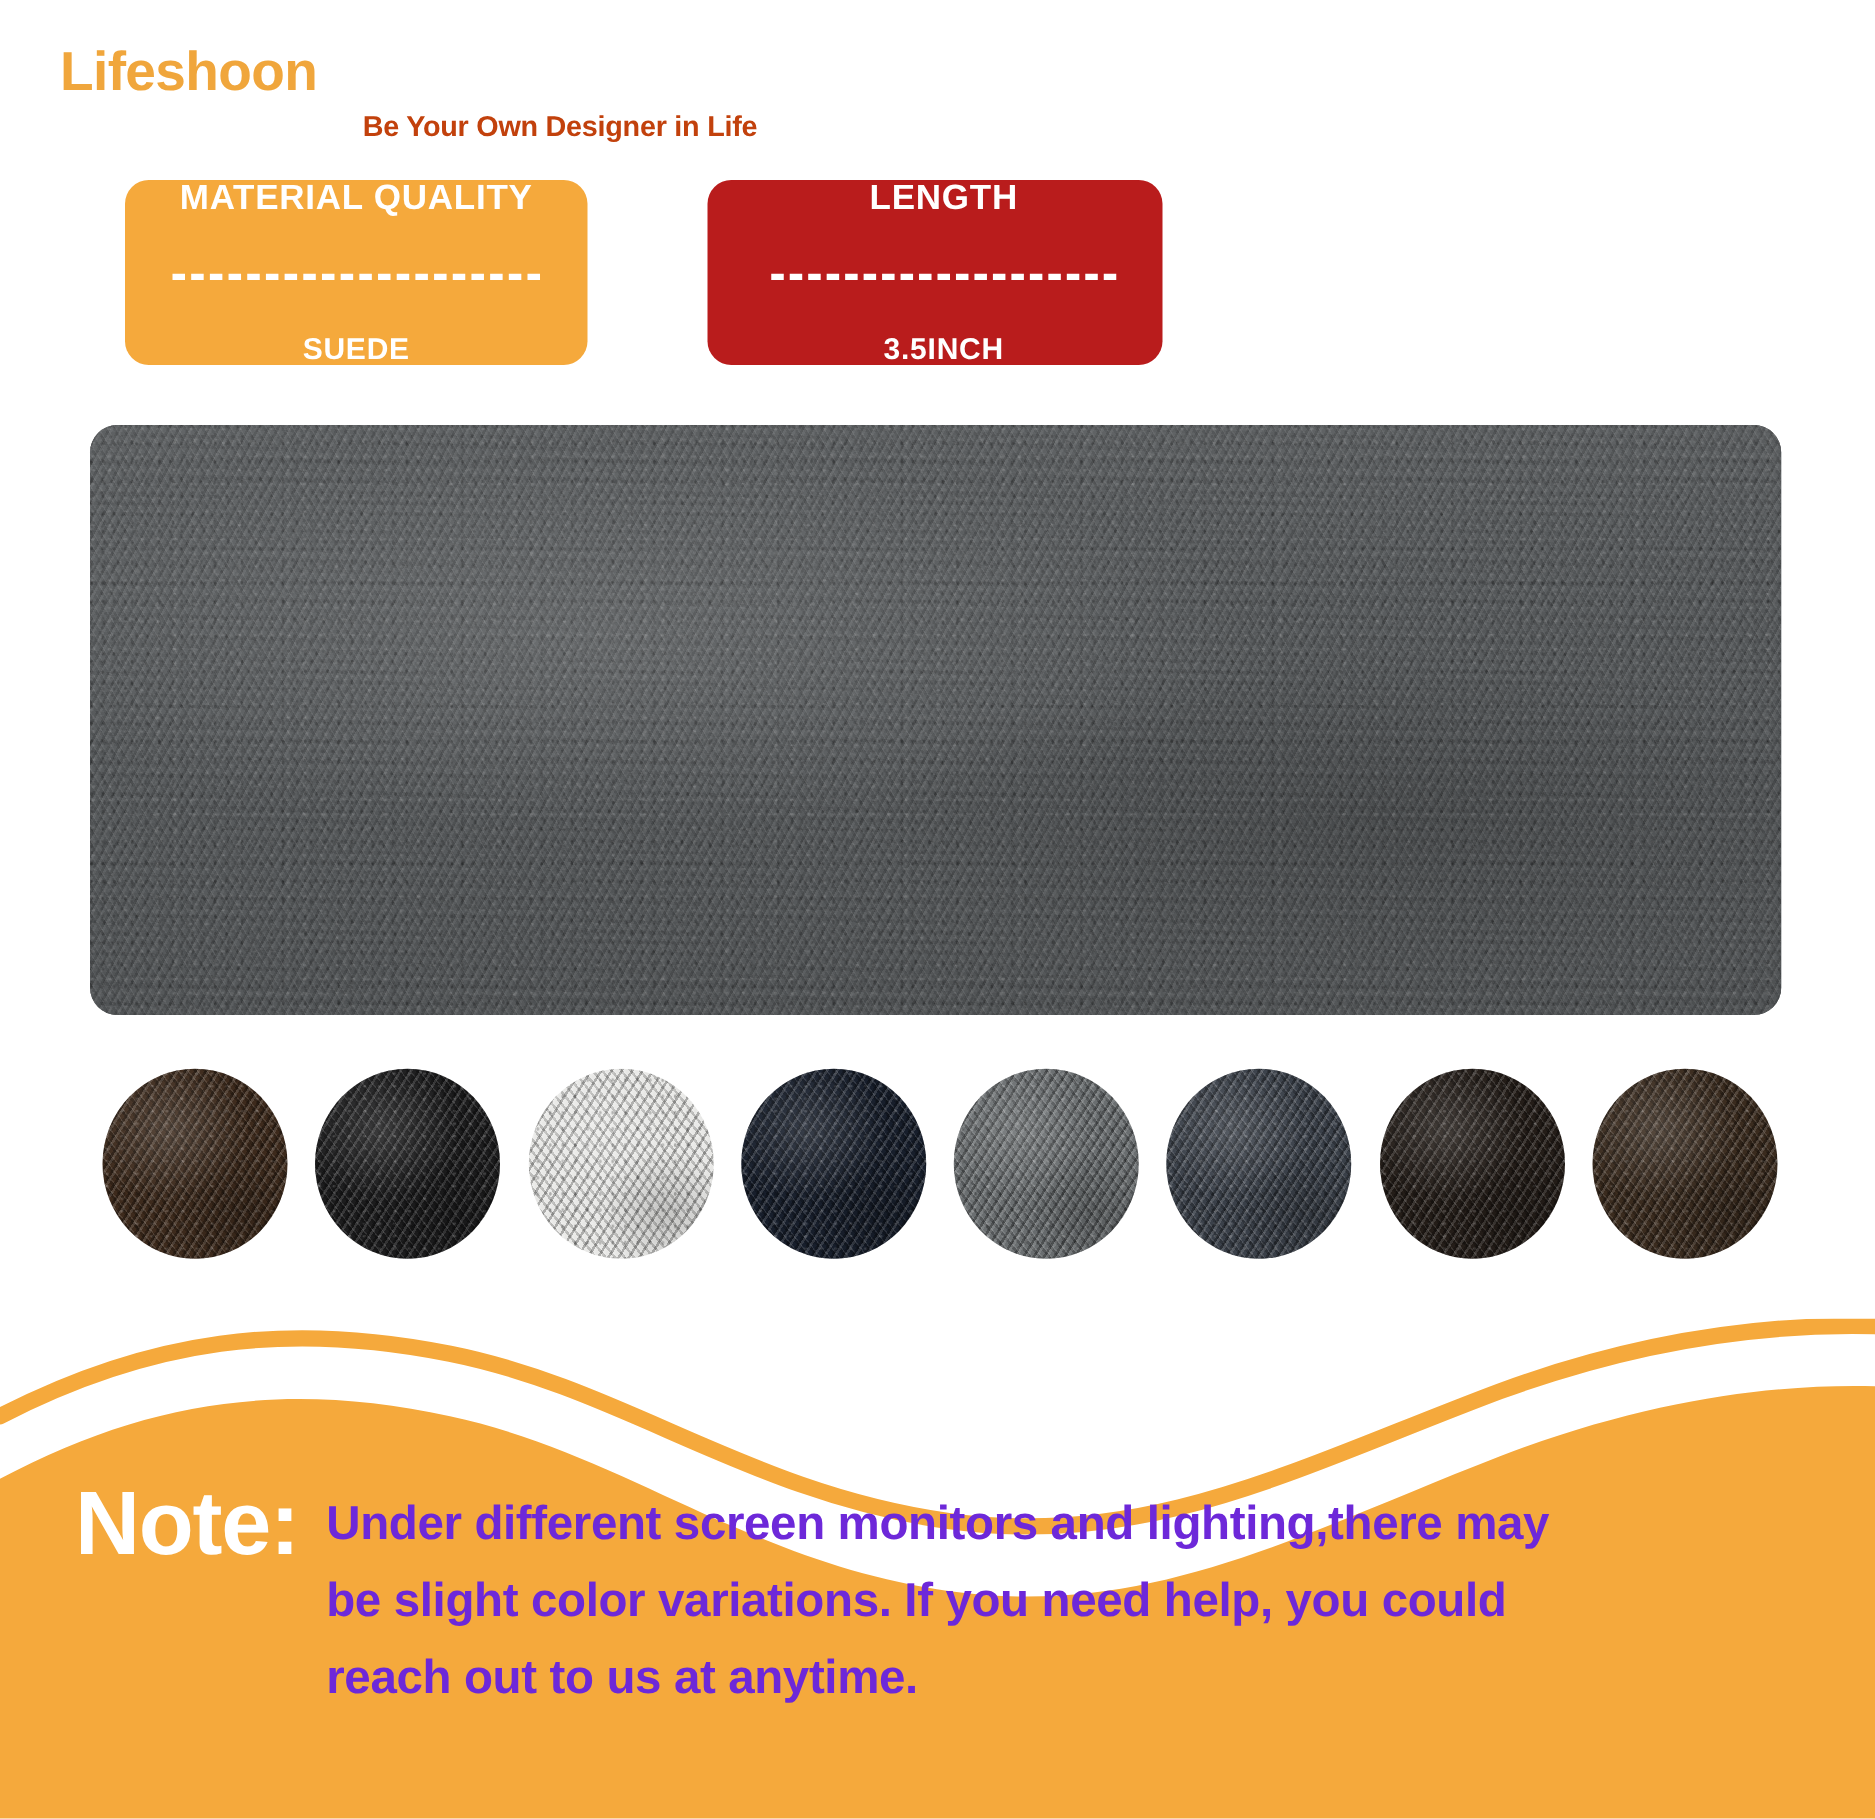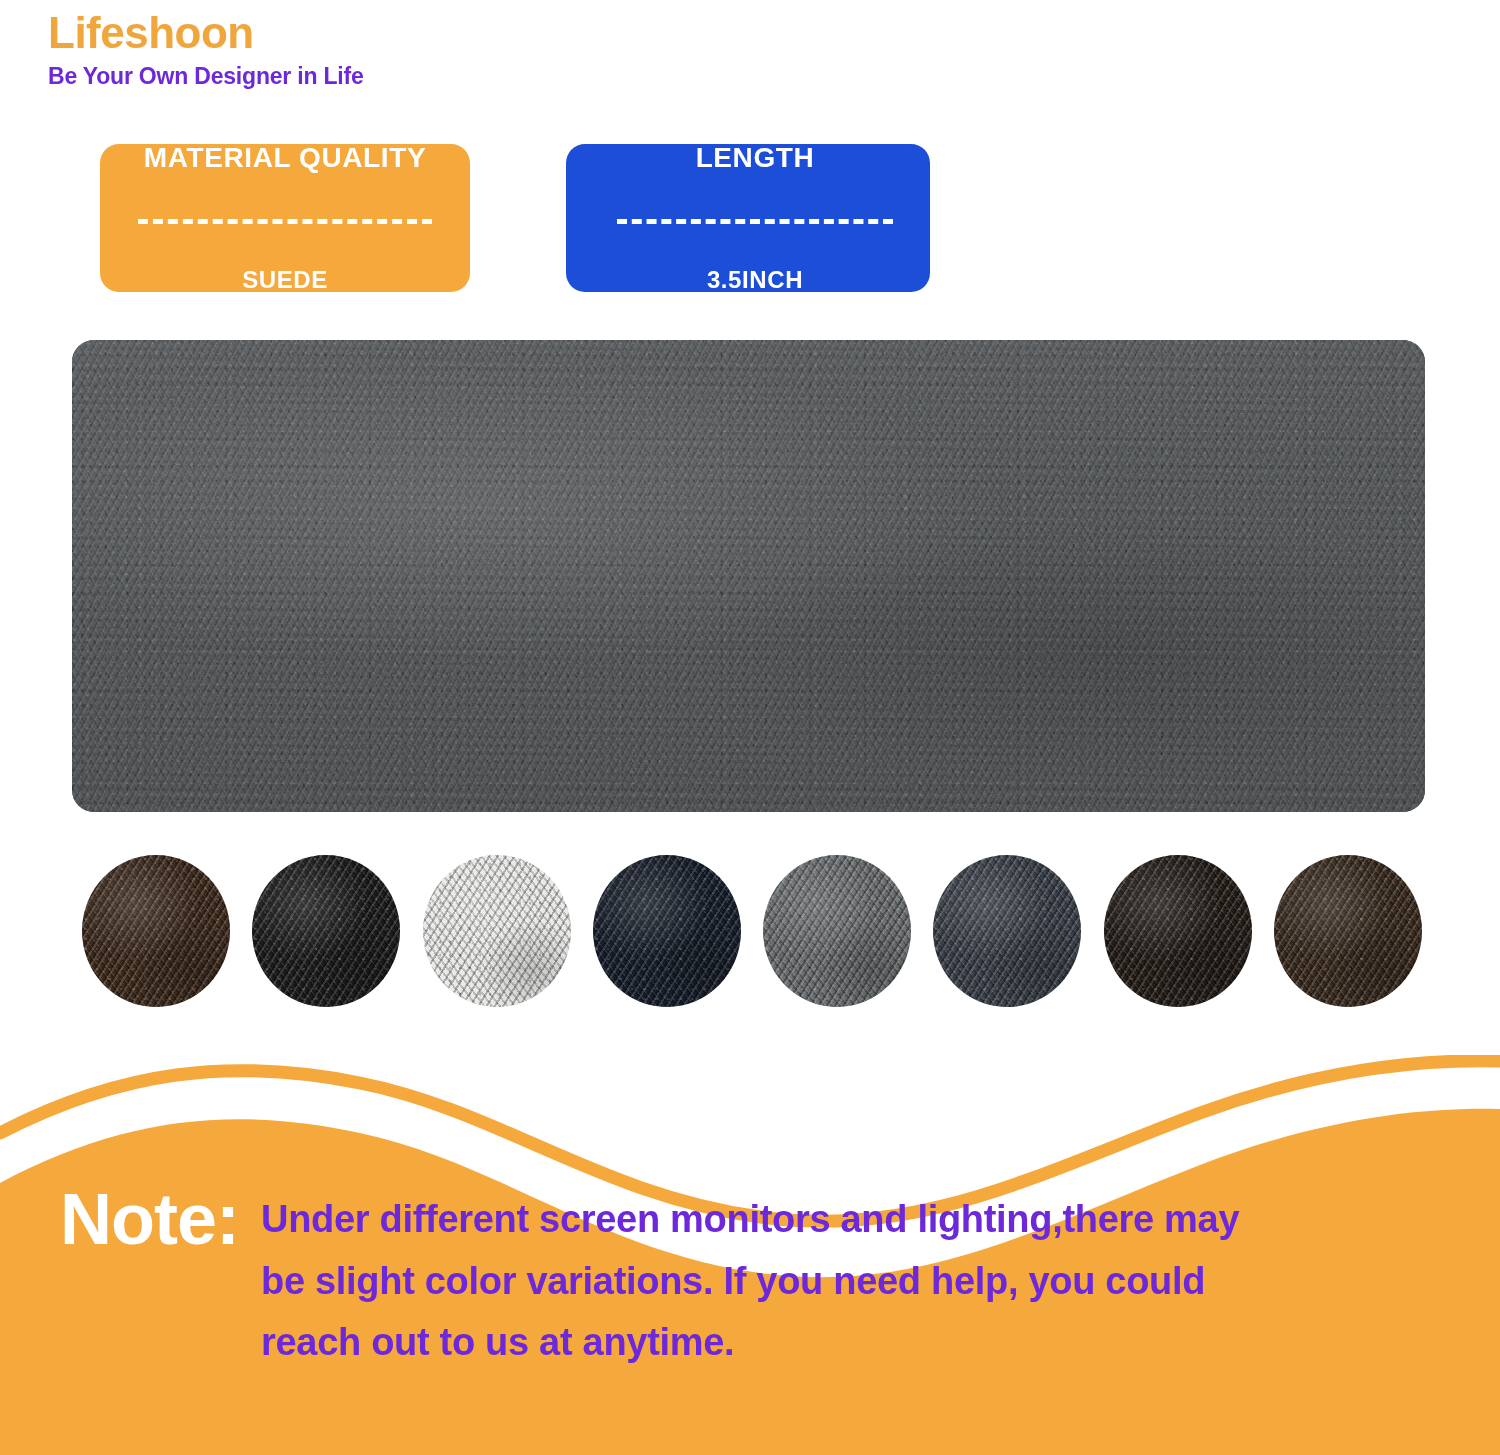--- a/index.html
+++ b/index.html
@@ -207,33 +207,33 @@
     max-width:1130px;
     margin-top:14px;
   }
 </style>
 </head>
 <body>
 
 <div class="page">
 
   <div class="brand">
-    <div class="brand-name" style="color: rgb(240, 166, 60);">Lifeshoon</div>
-    <div class="brand-tagline" style="color: #6d28d9;">Be Your Own Designer in Life</div>
+    <div class="brand-name" style="color: rgb(240, 166, 60); margin-top: 25px;">Lifeshoon</div>
+    <div class="brand-tagline" style="color: #c2410c; text-align: center;">Be Your Own Designer in Life</div>
   </div>
 
   <div class="spec-row">
 
     <div class="spec-badge b1" style="background: rgb(245, 169, 60);">
       <div class="spec-label">MATERIAL QUALITY</div>
       <div class="spec-divider"></div>
       <div class="spec-value">SUEDE</div>
     </div>
 
-    <div class="spec-badge b2" style="background: #1d4ed8; padding-left: 32px;">
+    <div class="spec-badge b2" style="background: #b91c1c; padding-left: 32px;">
       <div class="spec-label">LENGTH</div>
       <div class="spec-divider"></div>
       <div class="spec-value">3.5INCH</div>
     </div>
 
 
   </div>
 
   <div class="product-photo" style="background-color: rgb(90, 93, 95);">
     <div class="tex" style="background-color: rgb(90, 93, 95);"></div>

